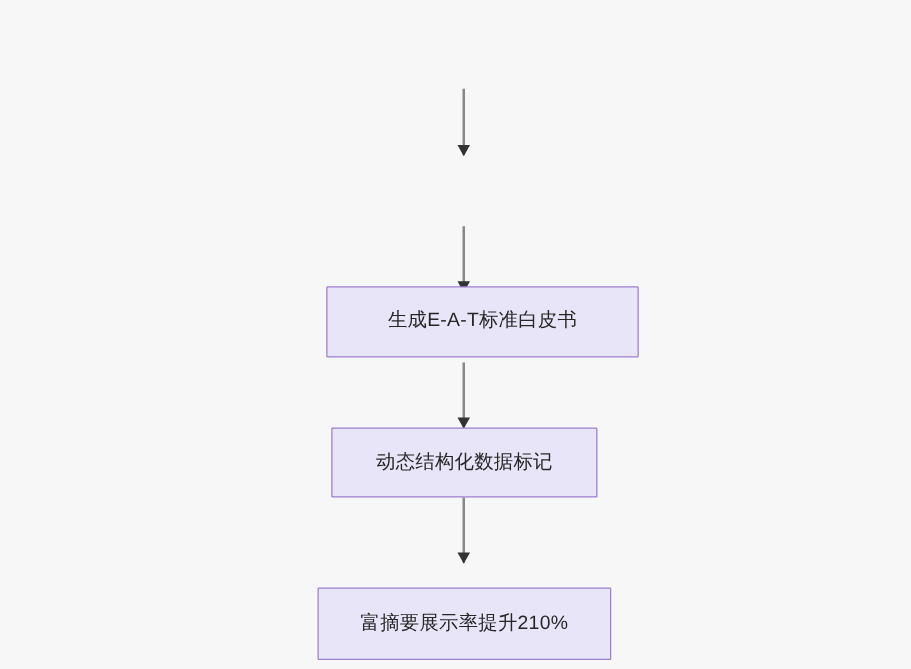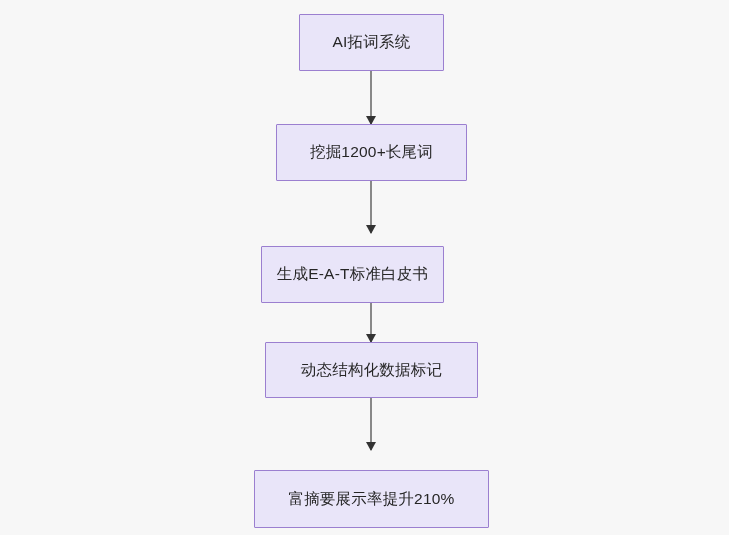--- a/index.html
+++ b/index.html
@@ -72,29 +72,23 @@
   </div>
   <div class="edge" id="edge-3" style="left: 370px; top: 290px; width: 2px; height: 52px;">
     <div class="edge-line" style="height: 52px;"></div>
     <div class="edge-arrow"></div>
   </div>
   <div class="edge" id="edge-4" style="left: 370px; top: 398px; width: 2px; height: 52px;">
     <div class="edge-line" style="height: 52px;"></div>
     <div class="edge-arrow"></div>
   </div>
 
-  <div class="node" id="node-1" style="left: 299px; top: 14px; width: 145px; height: 57px;">
-    <span class="node-label">AI拓词系统</span>
-  </div>
 
-  <div class="node" id="node-2" style="left: 276px; top: 124px; width: 191px; height: 57px;">
-    <span class="node-label">挖掘1200+长尾词</span>
-  </div>
 
-  <div class="node" id="node-3" style="left: 261px; top: 246px; width: 183px; height: 57px;">
+  <div class="node" id="node-3" style="left: 261px; top: 229px; width: 250px; height: 57px;">
     <span class="node-label">生成E-A-T标准白皮书</span>
   </div>
 
   <div class="node" id="node-4" style="left: 265px; top: 342px; width: 213px; height: 56px;">
     <span class="node-label">动态结构化数据标记</span>
   </div>
 
   <div class="node" id="node-5" style="left: 254px; top: 450px; width: 235px; height: 58px; margin-top: 20px;">
     <span class="node-label">富摘要展示率提升210%</span>
   </div>

